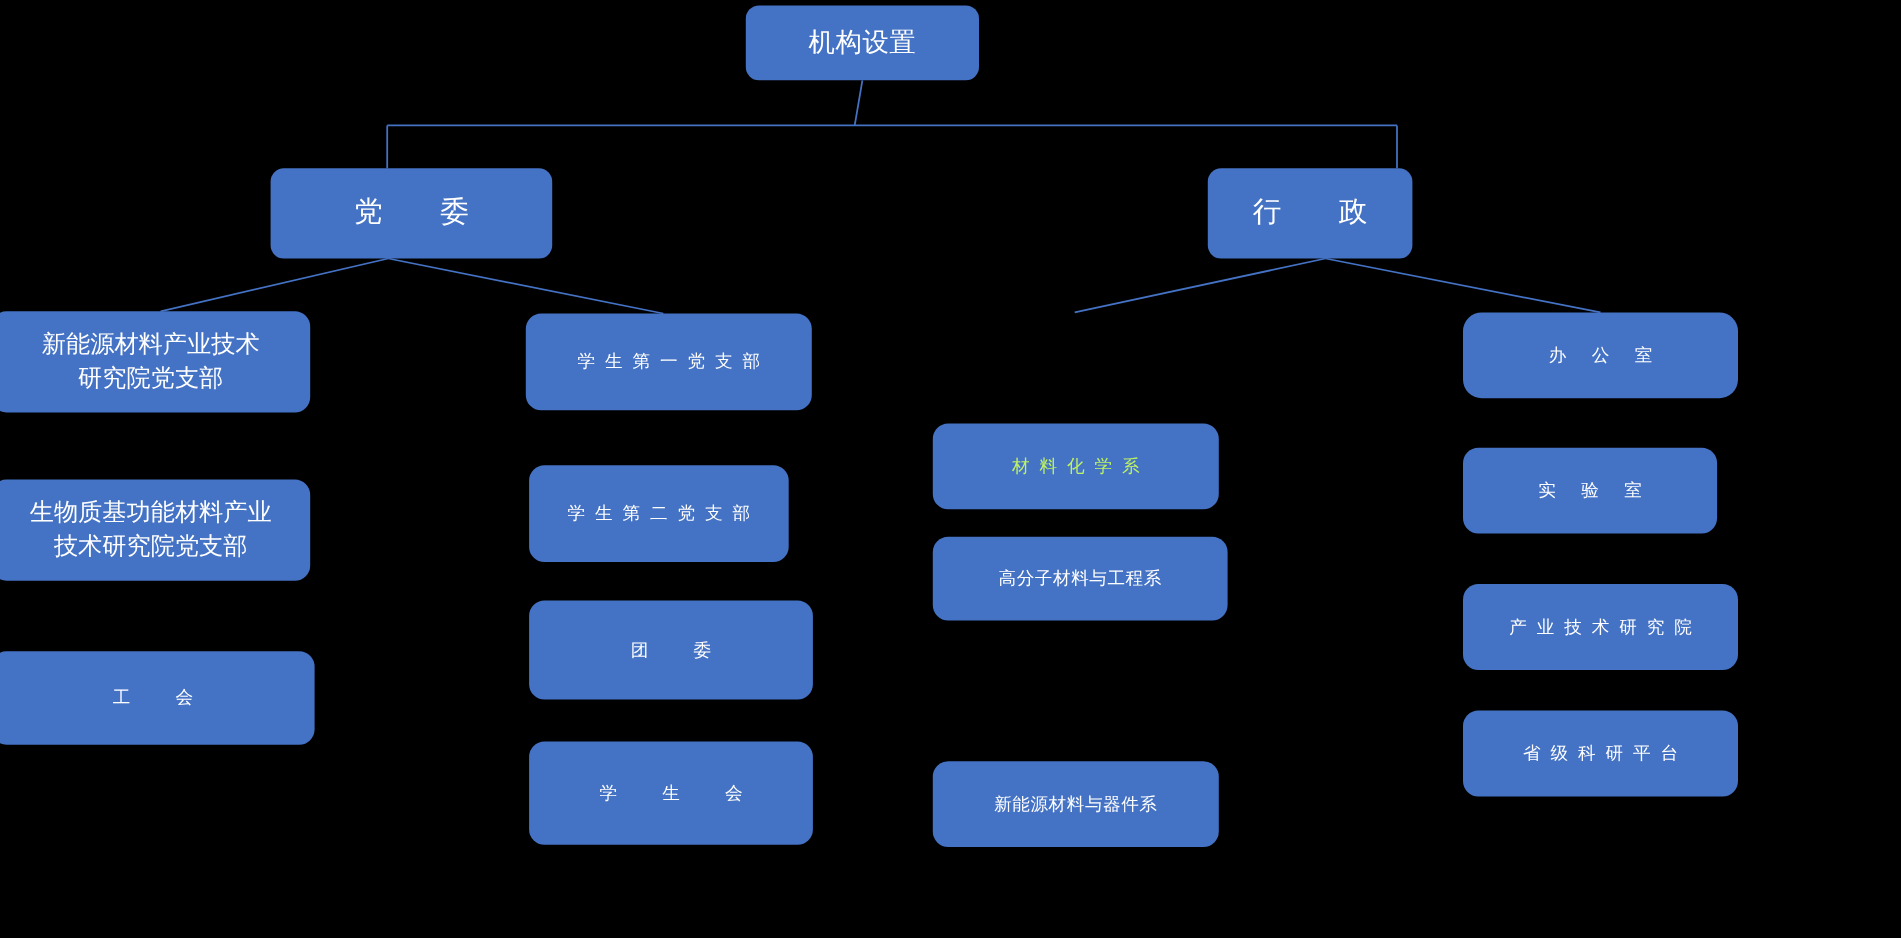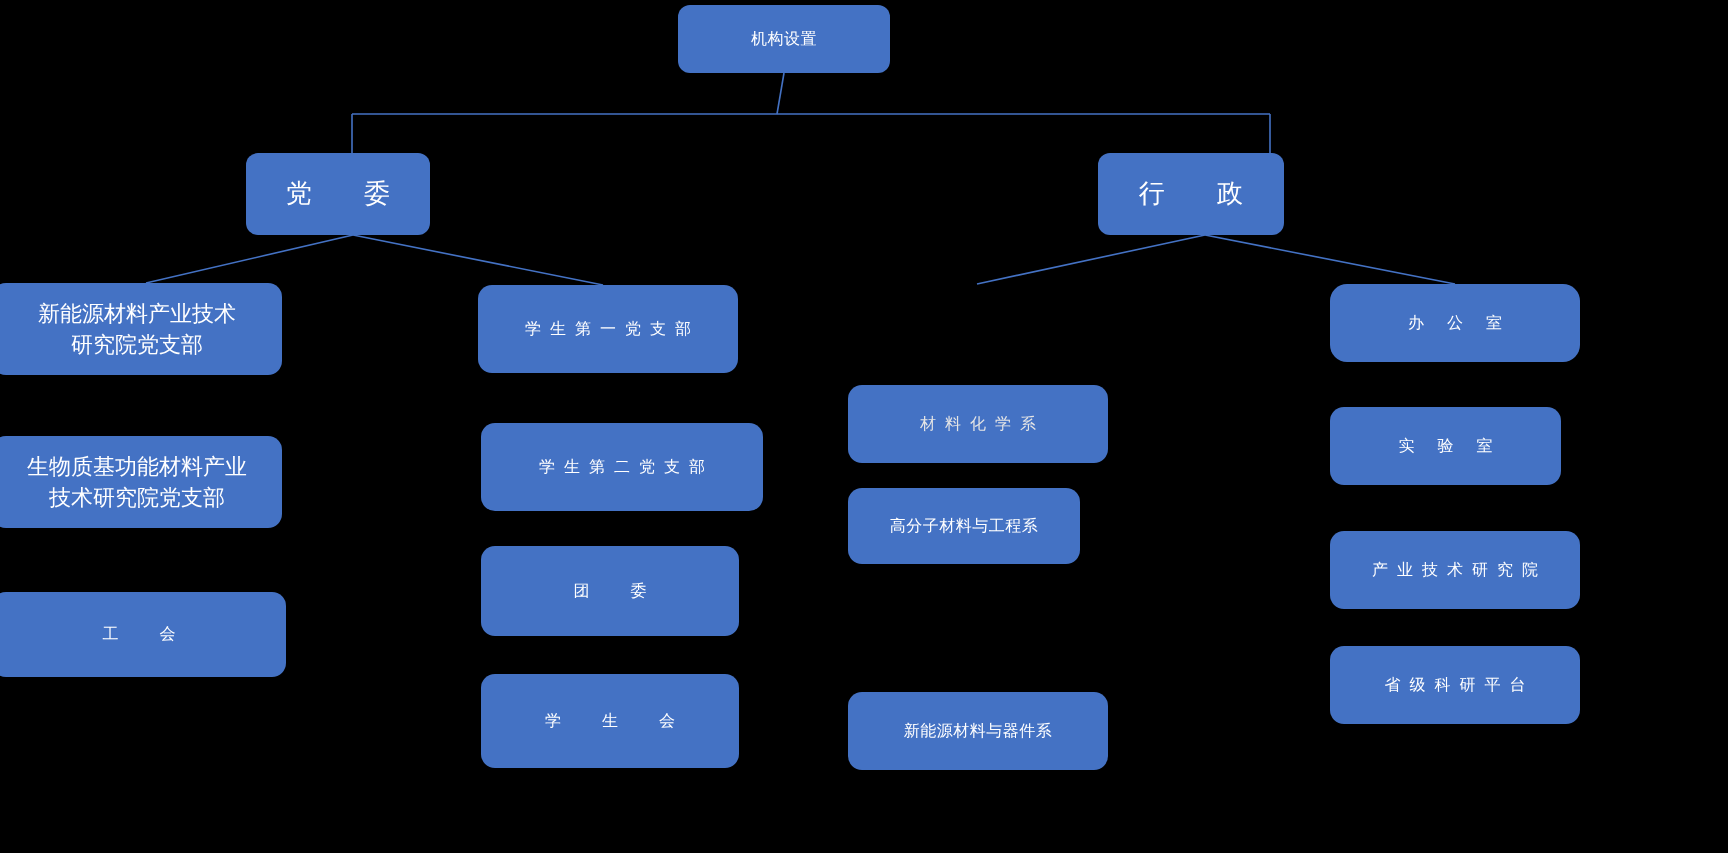--- a/index.html
+++ b/index.html
@@ -35,21 +35,21 @@
     text-align: center;
     color: #FFFFFF;
     font-family: "DejaVu Serif", "Liberation Serif", serif;
     font-size: 16px;
     line-height: 1.38;
     letter-spacing: 0.5px;
     padding: 4px 8px;
     white-space: pre-line;
   }
   .node.root {
-    font-size: 16px;
+    font-size: 24px;
     border-radius: 12px;
   }
   .node.level2 {
     font-size: 26px;
     letter-spacing: 22px;
     text-indent: 22px;
     border-radius: 12px;
   }
   .node.spaced {
     letter-spacing: 18px;
@@ -83,36 +83,36 @@
       <path d="M 353 235 L 146 283"></path>
       <path d="M 353 235 L 603 285"></path>
 
       <path d="M 1205 235 L 977 284"></path>
       <path d="M 1205 235 L 1455 284"></path>
     </g>
   </svg>
 
   <div class="node root" style="left: 678px; top: 5px; width: 212px; height: 68px; background: rgb(68, 114, 196); color: rgb(255, 255, 255);">机构设置</div>
 
-  <div class="node level2" style="left: 246px; top: 153px; width: 184px; height: 82px; background: rgb(68, 114, 196); color: rgb(255, 255, 255);">党    委</div>
+  <div class="node level2" style="left: 246px; top: 153px; width: 256px; height: 82px; background: rgb(68, 114, 196); color: rgb(255, 255, 255);">党    委</div>
   <div class="node level2" style="left: 1098px; top: 153px; width: 186px; height: 82px; background: rgb(68, 114, 196); color: rgb(255, 255, 255);">行    政</div>
 
   <div class="node two-line" style="left: -8px; top: 283px; width: 290px; height: 92px; background: rgb(68, 114, 196); color: rgb(255, 255, 255);">新能源材料产业技术
 研究院党支部</div>
   <div class="node two-line" style="left: -8px; top: 436px; width: 290px; height: 92px; background: rgb(68, 114, 196); color: rgb(255, 255, 255);">生物质基功能材料产业
 技术研究院党支部</div>
   <div class="node spaced" style="left: -8px; top: 592px; width: 294px; height: 85px; background: rgb(68, 114, 196); color: rgb(255, 255, 255);">工    会</div>
 
   <div class="node spaced-sm" style="left: 478px; top: 285px; width: 260px; height: 88px; background: rgb(68, 114, 196); color: rgb(255, 255, 255);">学生第一党支部</div>
-  <div class="node spaced-sm" style="left: 481px; top: 423px; width: 282px; height: 88px; background: rgb(68, 114, 196); color: rgb(255, 255, 255);">学生第二党支部</div>
+  <div class="node spaced-sm" style="left: 481px; top: 423px; width: 236px; height: 88px; background: rgb(68, 114, 196); color: rgb(255, 255, 255);">学生第二党支部</div>
   <div class="node spaced" style="left: 481px; top: 546px; width: 258px; height: 90px; background: rgb(68, 114, 196); color: rgb(255, 255, 255);">团    委</div>
   <div class="node spaced" style="left: 481px; top: 674px; width: 258px; height: 94px; background: rgb(68, 114, 196); color: rgb(255, 255, 255);">学  生  会</div>
 
-  <div class="node spaced-sm" style="left: 848px; top: 385px; width: 260px; height: 78px; background: rgb(68, 114, 196); color: #e5e5e5;">材料化学系</div>
-  <div class="node" style="left: 848px; top: 488px; width: 232px; height: 76px; background: rgb(68, 114, 196); color: rgb(255, 255, 255);">高分子材料与工程系</div>
+  <div class="node spaced-sm" style="left: 848px; top: 385px; width: 260px; height: 78px; background: rgb(68, 114, 196); color: #bef264;">材料化学系</div>
+  <div class="node" style="left: 848px; top: 488px; width: 268px; height: 76px; background: rgb(68, 114, 196); color: rgb(255, 255, 255);">高分子材料与工程系</div>
   <div class="node" style="left: 848px; top: 692px; width: 260px; height: 78px; background: rgb(68, 114, 196); color: rgb(255, 255, 255);">新能源材料与器件系</div>
 
   <div class="node spaced-sm" style="left: 1330px; top: 284px; width: 250px; height: 78px; background: rgb(68, 114, 196); color: rgb(255, 255, 255); border-radius: 17px;">办 公 室</div>
   <div class="node spaced-sm" style="left: 1330px; top: 407px; width: 231px; height: 78px; background: rgb(68, 114, 196); color: rgb(255, 255, 255);">实 验 室</div>
   <div class="node spaced-sm" style="left: 1330px; top: 531px; width: 250px; height: 78px; background: rgb(68, 114, 196); color: rgb(255, 255, 255);">产业技术研究院</div>
   <div class="node spaced-sm" style="left: 1330px; top: 646px; width: 250px; height: 78px; background: rgb(68, 114, 196); color: rgb(255, 255, 255);">省级科研平台</div>
 
 </div>
 
 </body></html>

